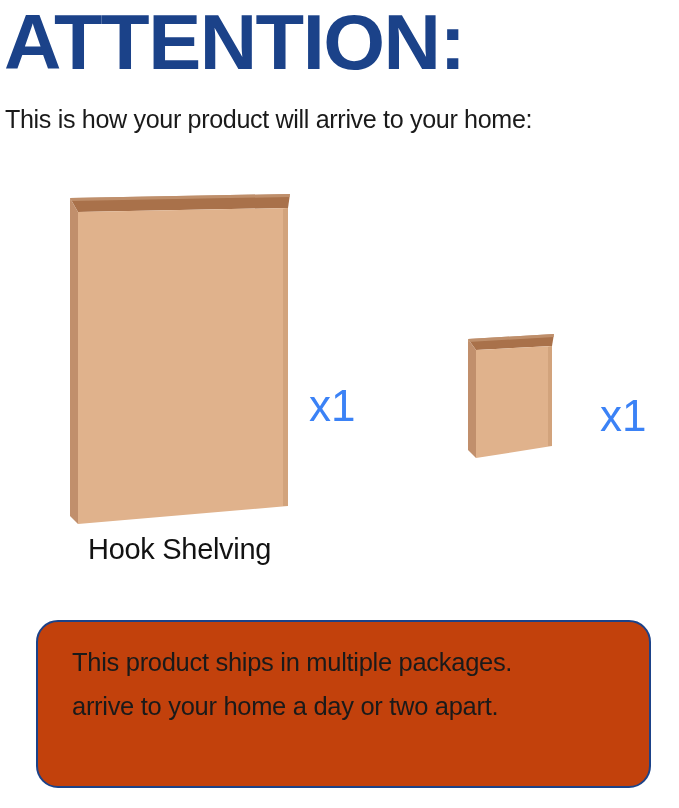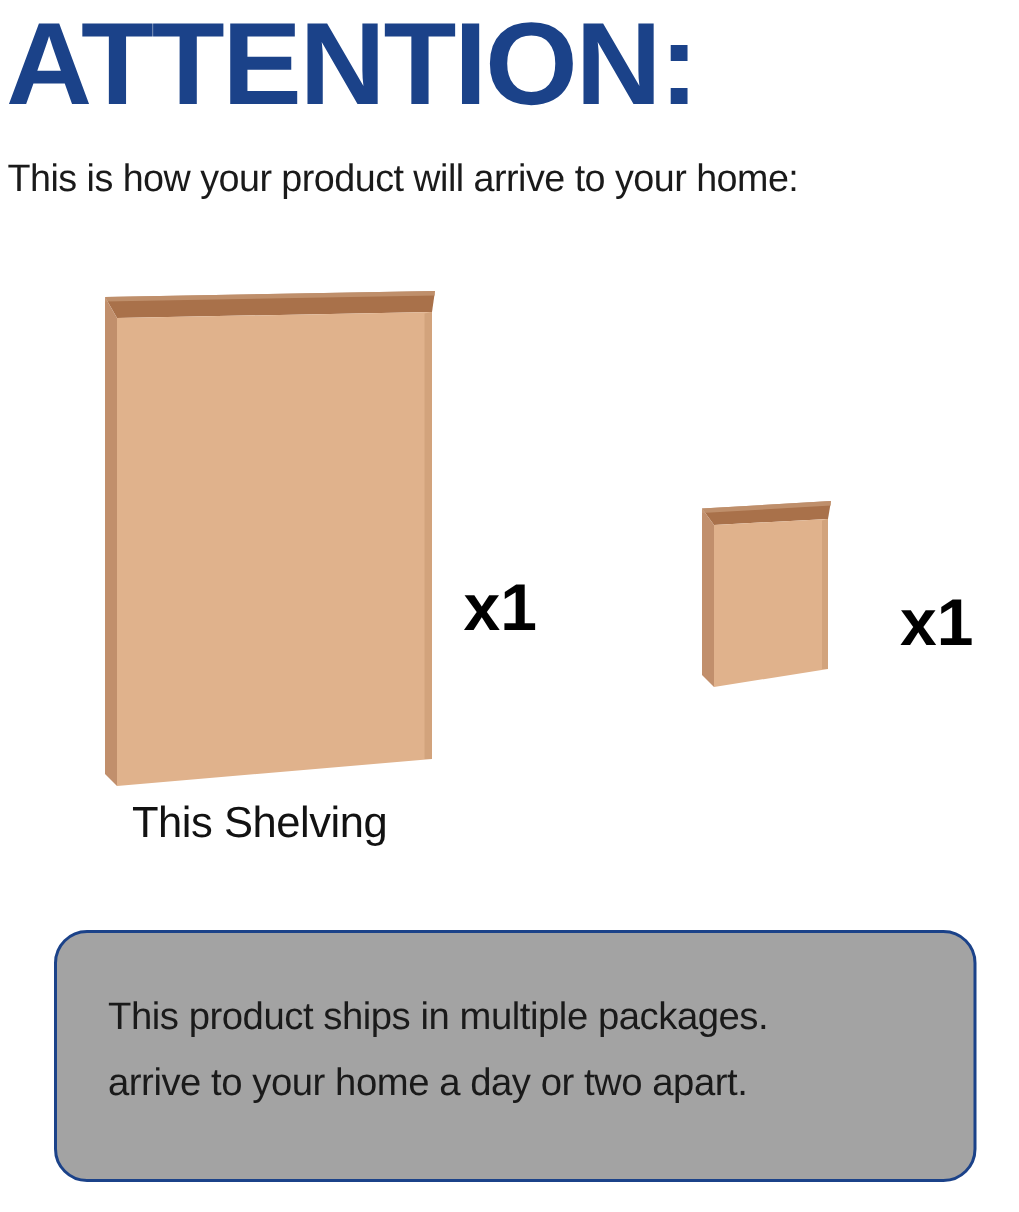--- a/index.html
+++ b/index.html
@@ -70,22 +70,22 @@
   }
   .pkg svg { display: block; overflow: visible; }
 
   .pkg-big { left: 55px; top: 18px; }
   .pkg-small { left: 458px; top: 172px; }
 
   .qty {
     position: absolute;
     font-size: 44px;
     line-height: 44px;
-    font-weight: 700;
-    color: #000000;
+    font-weight: 400;
+    color: #3b82f6;
     letter-spacing: 0px;
     white-space: nowrap;
     text-align: right;
   }
   .qty-big { left: 309px; top: 234px; }
   .qty-small { left: 600px; top: 244px; }
 
   .pkg-label {
     position: absolute;
     font-size: 29px;
@@ -102,22 +102,22 @@
   
   .notice {
     position: absolute;
     left: 36px;
     top: 620px;
     width: 615px;
     height: 168px;
     box-sizing: border-box;
     border: 2.2px solid #1b4289;
     border-radius: 22px;
-    background: #a3a3a3;
-    padding: 34px 26px 0 34px;
+    background: #c2410c;
+    padding: 18px 26px 0 34px;
   }
   .notice-line {
     font-size: 25.5px;
     line-height: 44px;
     font-weight: 400;
     color: #1a1a1a;
     letter-spacing: -0.3px;
     white-space: nowrap;
   }
 </style>
@@ -142,21 +142,21 @@
         <polygon points="23,44 233,40 233,338 23,356" fill="#e0b28c"></polygon>
 
         <polygon points="228,41 233,40 233,338 228,338" fill="#d2a37c"></polygon>
 
         <polygon points="15,30 235,26 235,29 15,33" fill="#c79a77" opacity="0.75"></polygon>
       </svg>
     </div>
 
     <div class="qty qty-big">x1</div>
 
-    <div class="pkg-label label-big">This Shelving</div>
+    <div class="pkg-label label-big">Hook Shelving</div>
 
     <div class="pkg pkg-small">
       <svg width="110" height="160" viewBox="0 0 110 160" xmlns="http://www.w3.org/2000/svg">
 
         <polygon points="10,17 96,12 94,24 18,28" fill="#a9714a"></polygon>
 
         <polygon points="10,17 18,28 18,136 10,128" fill="#c18f6c"></polygon>
 
         <polygon points="18,28 94,24 94,124 18,136" fill="#e0b28c"></polygon>
 

